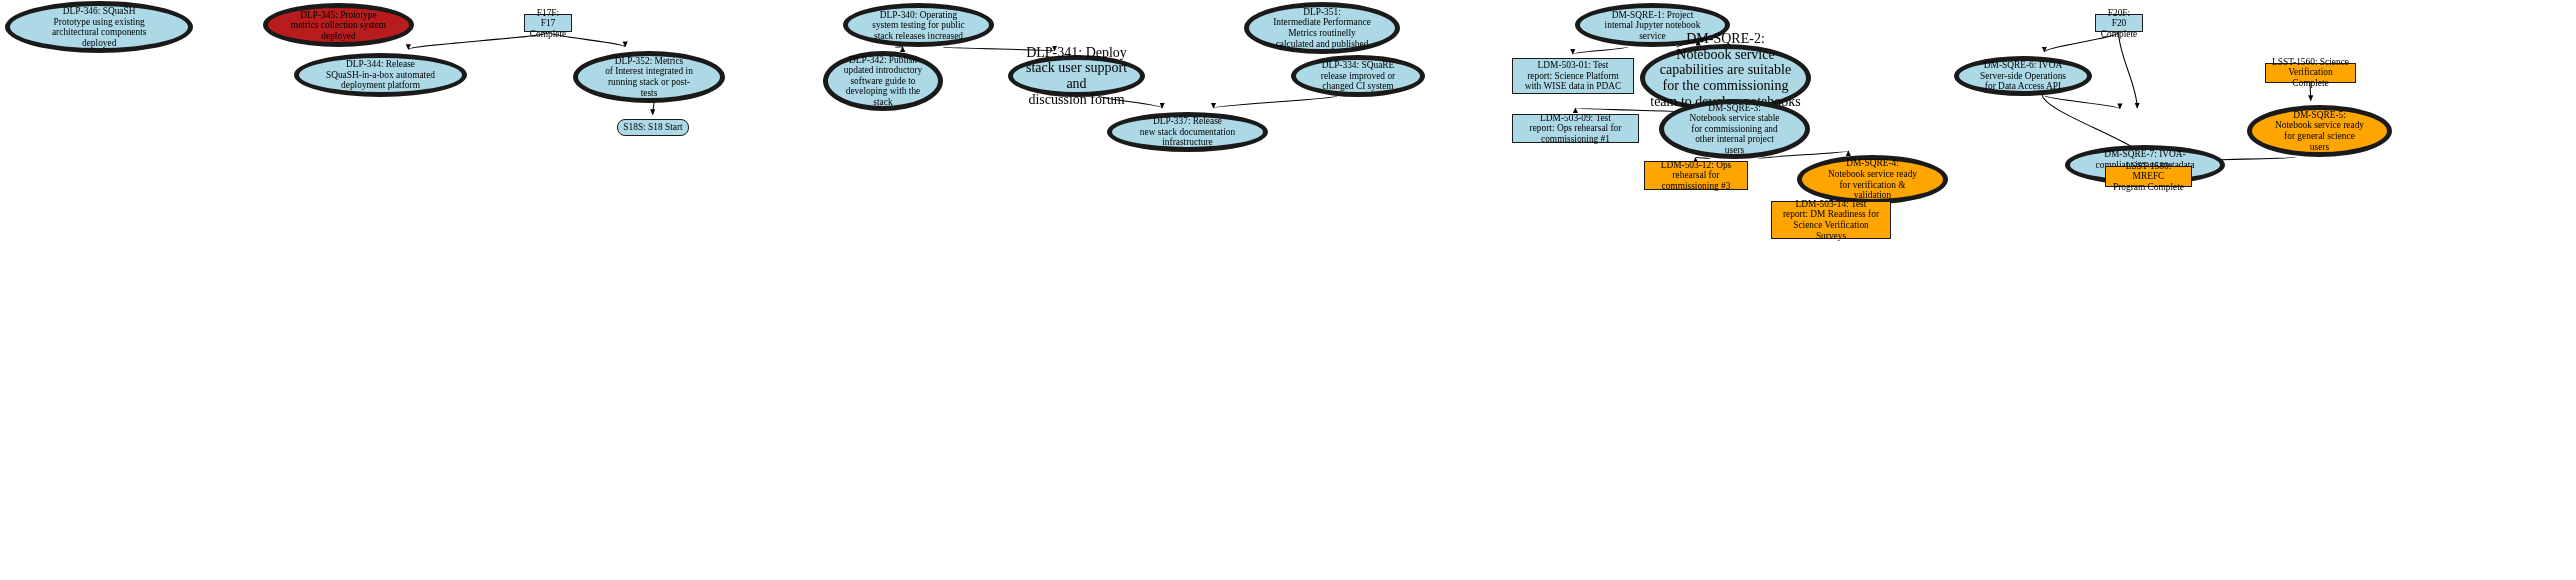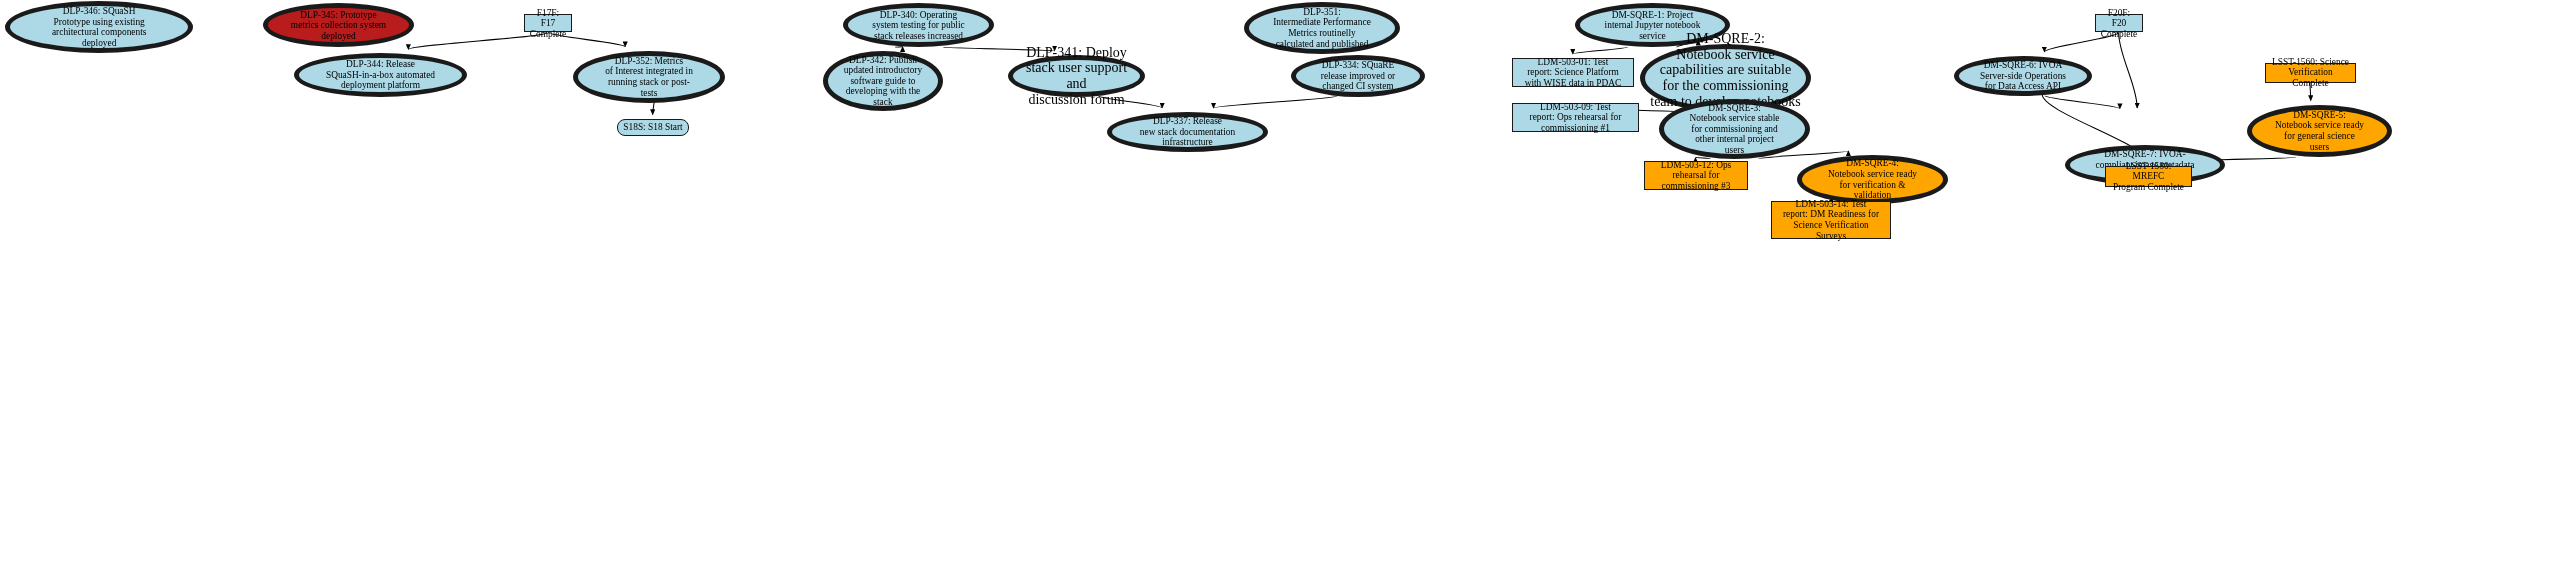--- a/index.html
+++ b/index.html
@@ -100,38 +100,38 @@
 updated introductory
 software guide to
 developing with the
 stack</span></div>
       <div class="node ellipse" style="left: 1008px; top: 55px; width: 137px; height: 42px; font-size: 14px; background: rgb(173, 216, 230); border-color: rgb(26, 26, 26);"><span>DLP-341: Deploy
 stack user support and
 discussion forum</span></div>
       <div class="node ellipse" style="left: 1291px; top: 55px; width: 134px; height: 42px; font-size: 9.4px; background: rgb(173, 216, 230); border-color: rgb(26, 26, 26);"><span>DLP-334: SQuaRE
 release improved or
 changed CI system</span></div>
-      <div class="node box" style="left: 1512px; top: 58px; width: 122px; height: 29px; font-size: 9.4px; background: rgb(173, 216, 230); border-color: rgb(26, 26, 26); justify-content: center;"><span>LDM-503-01: Test
+      <div class="node box" style="left: 1512px; top: 58px; width: 122px; height: 36px; font-size: 9.4px; background: rgb(173, 216, 230); border-color: rgb(26, 26, 26); justify-content: center;"><span>LDM-503-01: Test
 report: Science Platform
 with WISE data in PDAC</span></div>
       <div class="node ellipse" style="left: 1640px; top: 44px; width: 171px; height: 68px; font-size: 14px; background: rgb(173, 216, 230); border-color: rgb(26, 26, 26);"><span>DM-SQRE-2:
 Notebook service
 capabilities are suitable
 for the commissioning
 team to develop notebooks
 for its needs</span></div>
       <div class="node ellipse" style="left: 1954px; top: 56px; width: 138px; height: 40px; font-size: 9.4px; background: rgb(173, 216, 230); border-color: rgb(26, 26, 26);"><span>DM-SQRE-6: IVOA
 Server-side Operations
 for Data Access API</span></div>
       <div class="node box" style="left: 2265px; top: 63px; width: 91px; height: 19.5px; font-size: 9.4px; background: rgb(255, 165, 0); border-color: rgb(26, 26, 26);"><span>LSST-1560: Science
 Verification Complete</span></div>
       <div class="node ellipse" style="left: 1107px; top: 112px; width: 161px; height: 40px; font-size: 9.4px; background: rgb(173, 216, 230); border-color: rgb(26, 26, 26);"><span>DLP-337: Release
 new stack documentation
 infrastructure</span></div>
-      <div class="node box" style="left: 1512px; top: 103px; width: 127px; height: 29px; font-size: 9.4px; background: rgb(173, 216, 230); border-color: rgb(26, 26, 26);"><span>LDM-503-09: Test
+      <div class="node box" style="left: 1512px; top: 114px; width: 127px; height: 29px; font-size: 9.4px; background: rgb(173, 216, 230); border-color: rgb(26, 26, 26);"><span>LDM-503-09: Test
 report: Ops rehearsal for
 commissioning #1</span></div>
       <div class="node ellipse" style="left: 1659px; top: 99px; width: 151px; height: 60px; font-size: 9.4px; background: rgb(173, 216, 230); border-color: rgb(26, 26, 26);"><span>DM-SQRE-3:
 Notebook service stable
 for commissioning and
 other internal project
 users</span></div>
       <div class="node ellipse" style="left: 2065px; top: 113px; width: 160px; height: 40px; font-size: 9.4px; background: rgb(173, 216, 230); border-color: rgb(26, 26, 26); margin-top: 32px;"><span>DM-SQRE-7: IVOA-
 compliant image metadata
 services</span></div>

